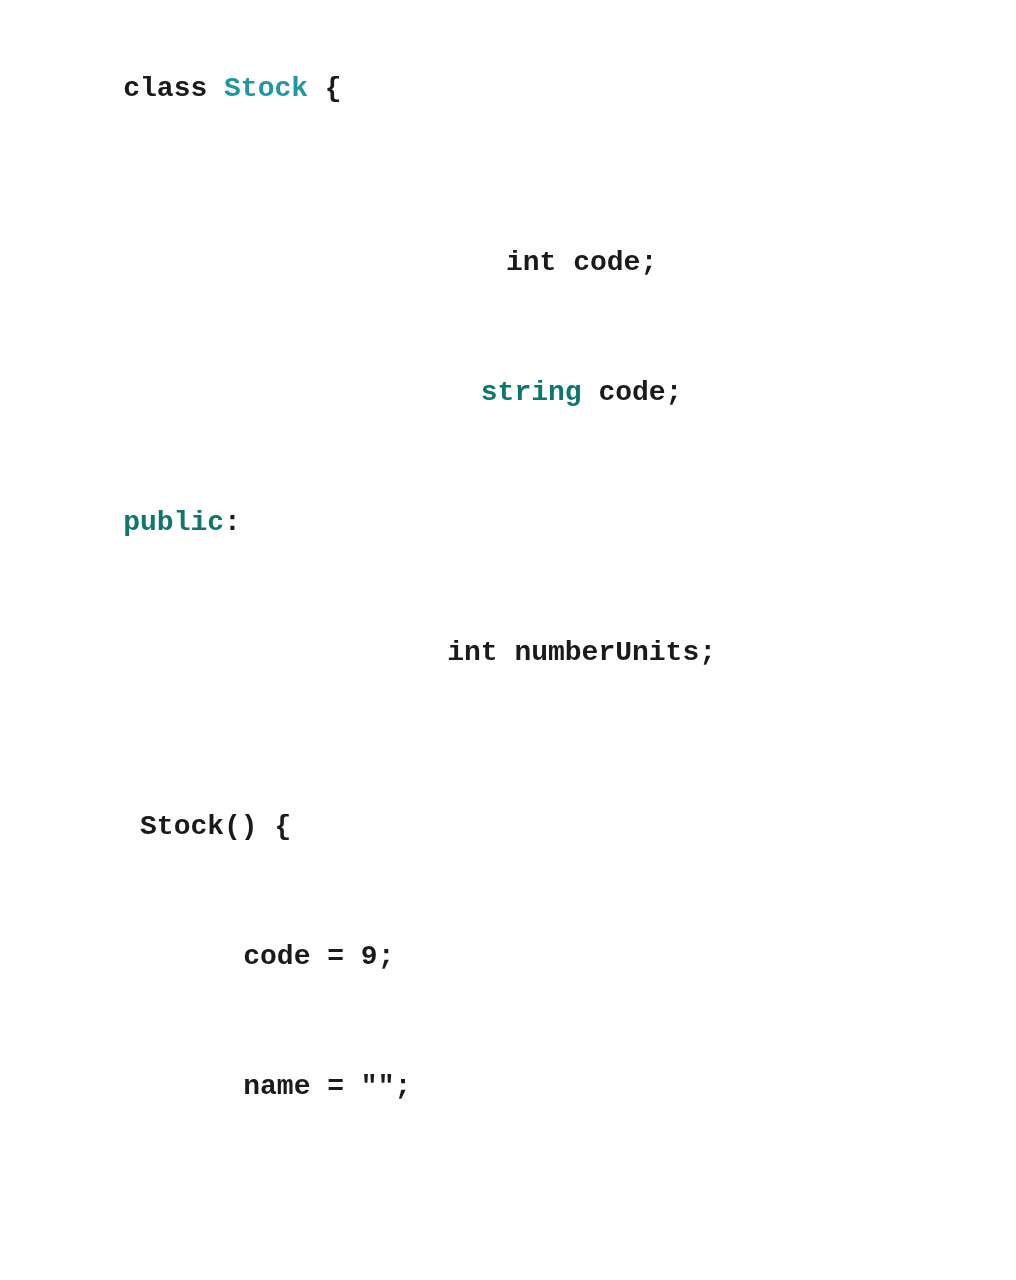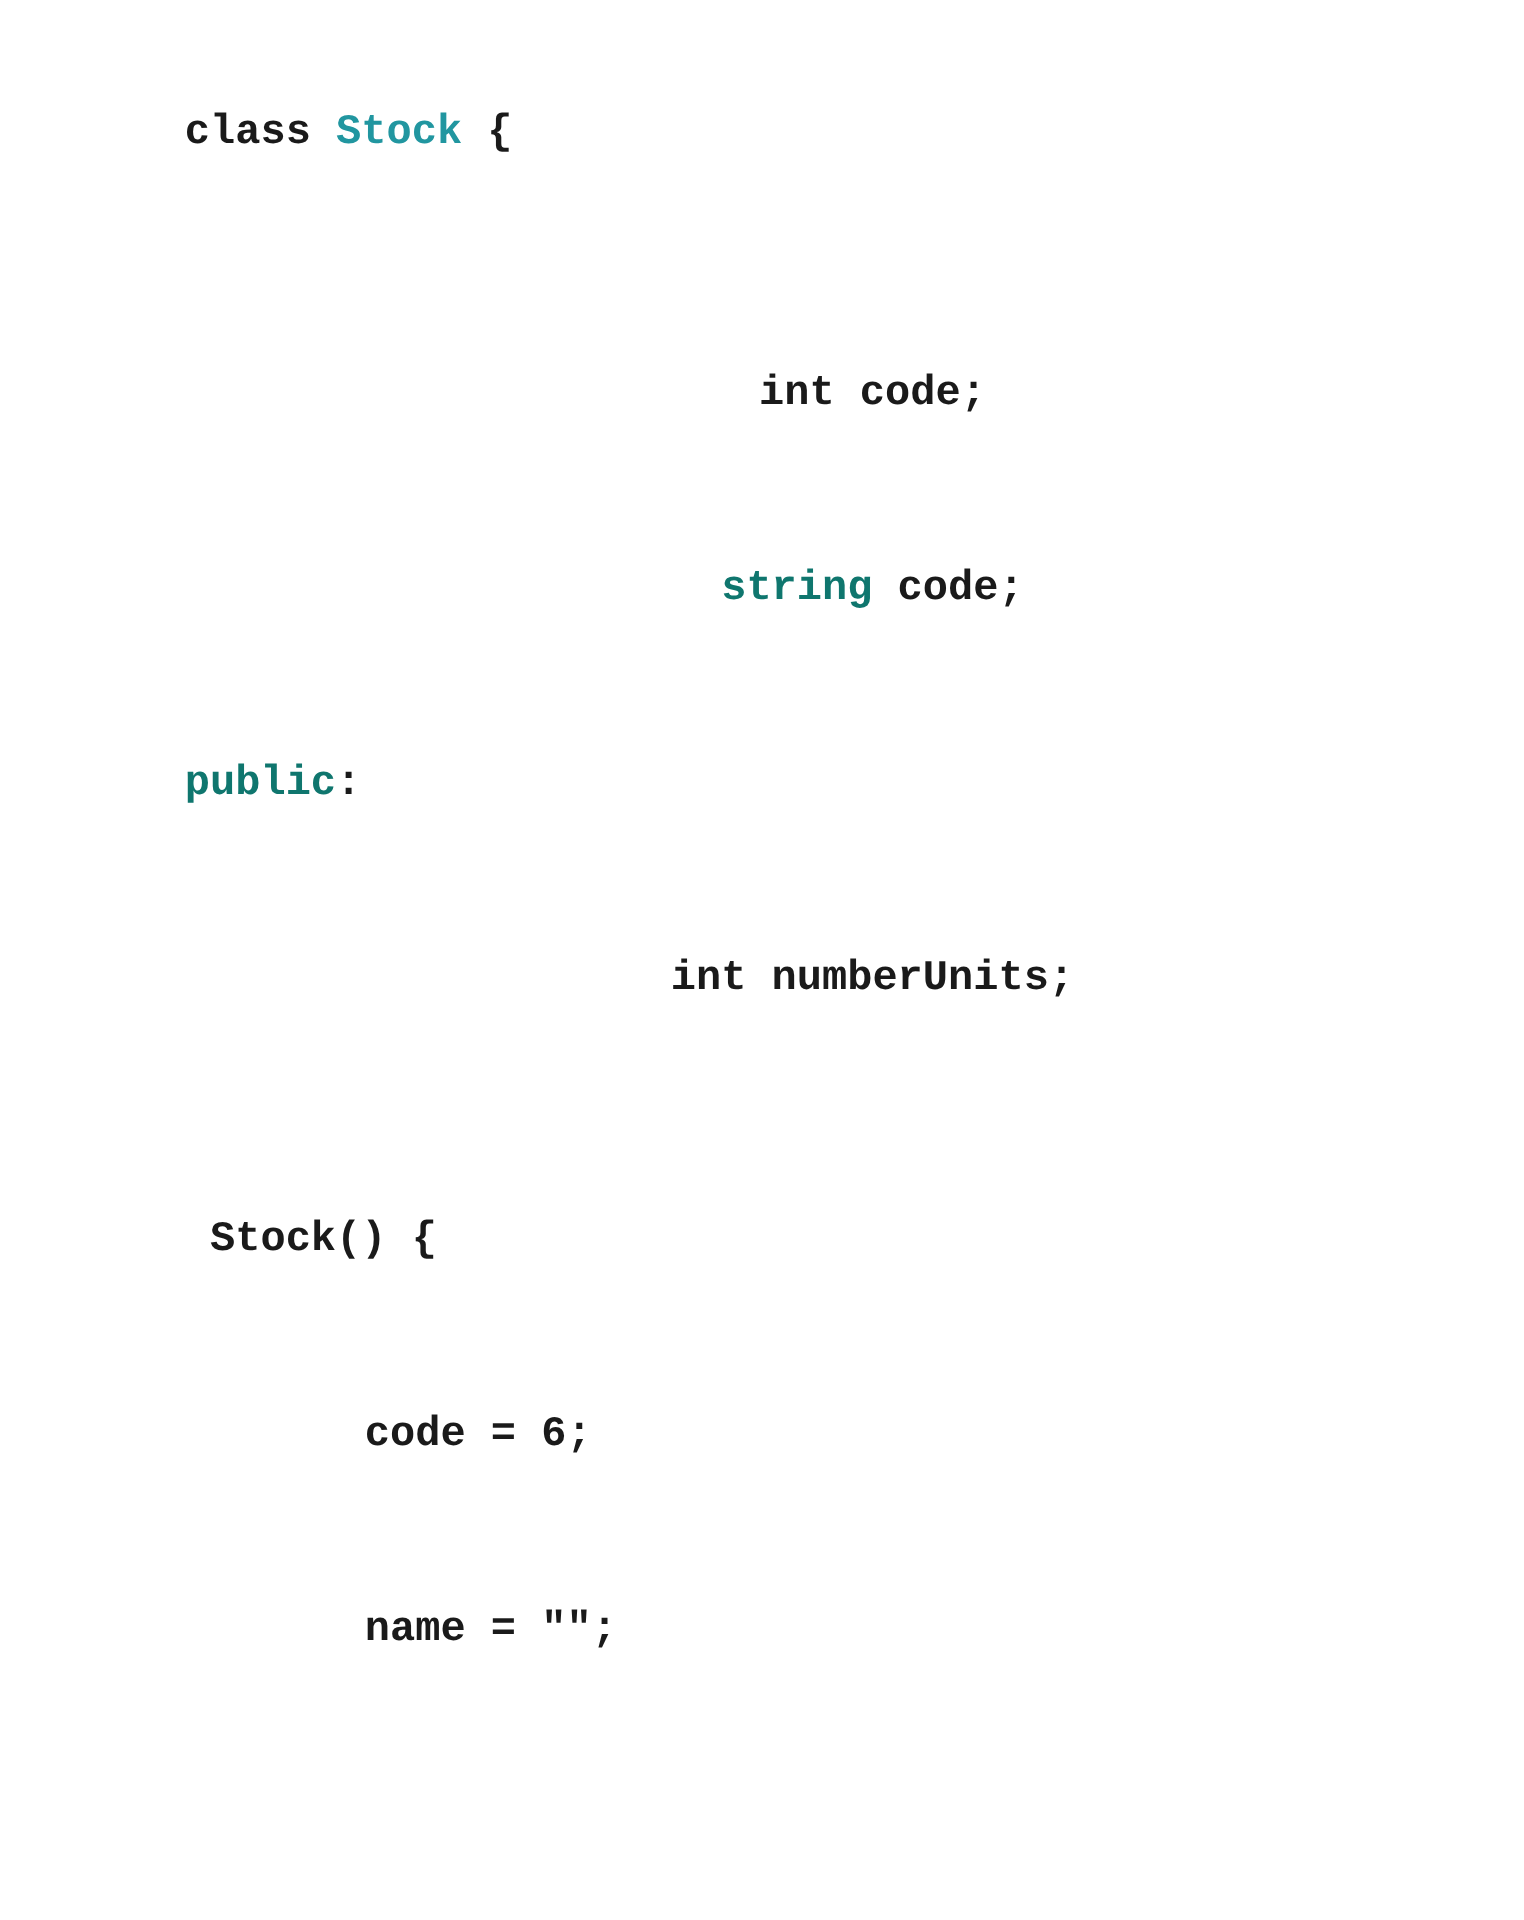--- a/index.html
+++ b/index.html
@@ -71,19 +71,19 @@
     <span class="kw-string">public</span><span class="kw-normal">:</span>
   </div>
   <div class="code-line code-indent1">
     <span class="kw-int">int</span><span class="kw-normal"> numberUnits;</span>
   </div>
   <div class="code-line">&nbsp;</div>
   <div class="code-line">
     <span class="kw-normal"> Stock() {</span>
   </div>
   <div class="code-line code-indent2">
-    <span class="kw-normal">code = 6;</span>
+    <span class="kw-normal">code = 9;</span>
   </div>
   <div class="code-line code-indent2">
     <span class="kw-normal">name = "";</span>
   </div>
 
 </div>
 
 </body></html>

